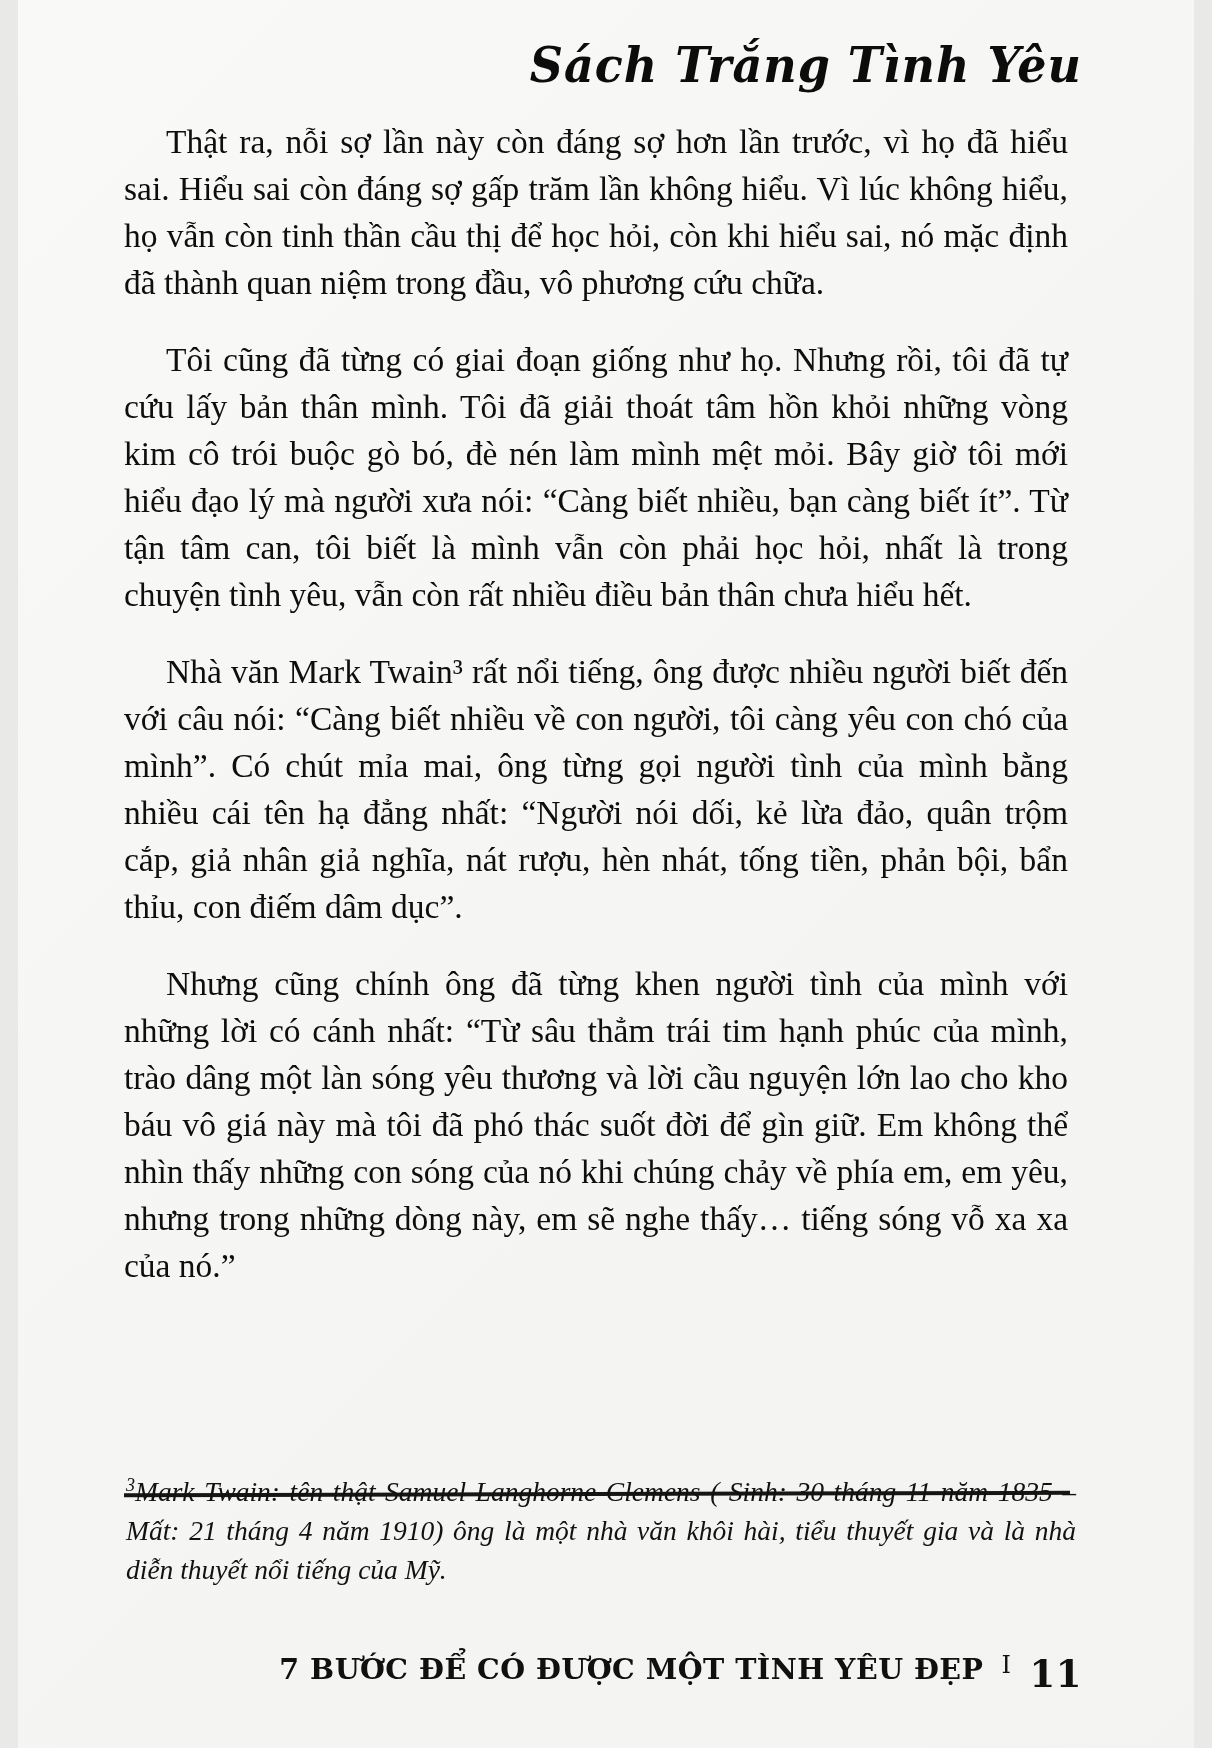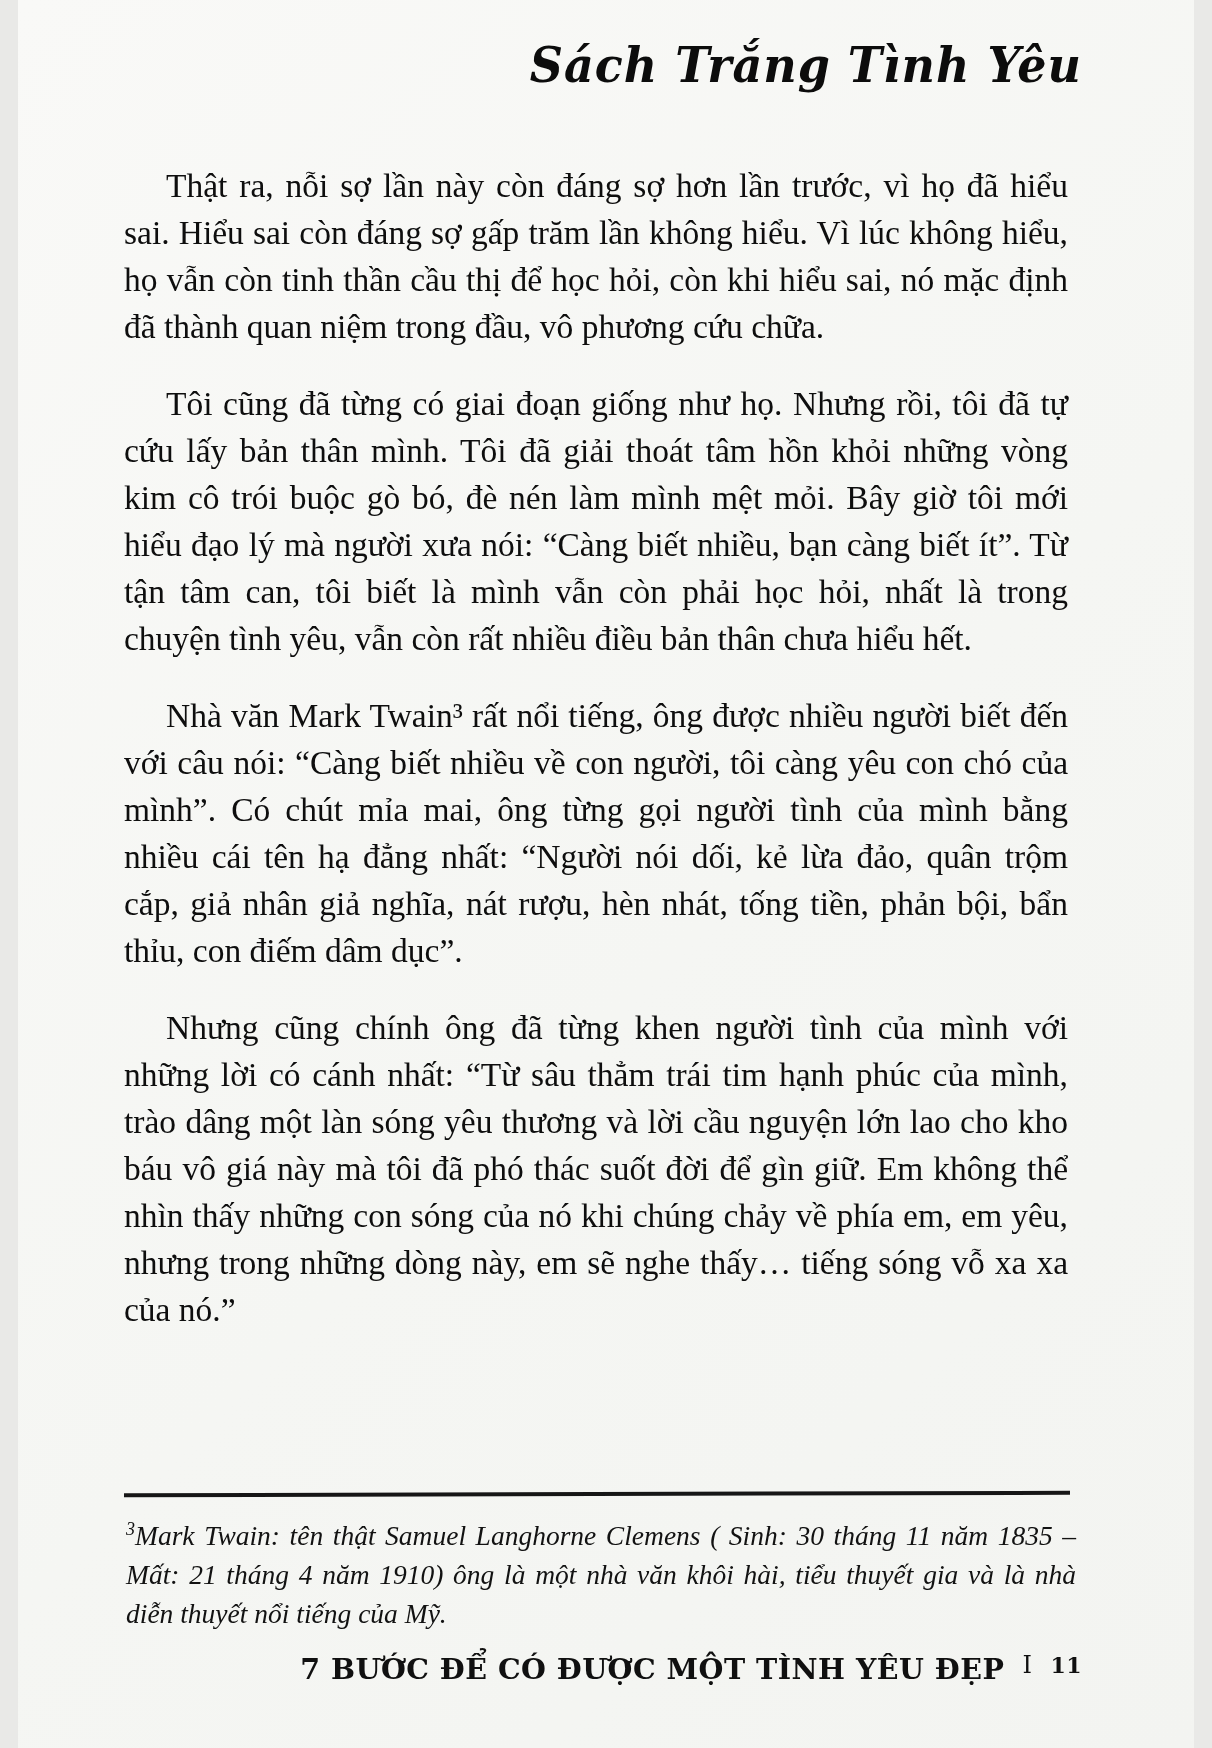--- a/index.html
+++ b/index.html
@@ -28,21 +28,20 @@
     letter-spacing: 1px;
     color: #0c0c0c;
     transform: scaleY(1.05);
     white-space: nowrap;
   }
   .body-text {
     position: absolute;
     left: 106px;
     top: 118px;
     width: 944px;
-    margin-top: 44px;
   }
   .body-text p {
     margin: 0 0 30px 0;
     font-size: 33.5px;
     line-height: 47px;
     text-align: justify;
     text-indent: 42px;
     color: #0e0e0e;
   }
   .footnote-rule {
@@ -50,21 +49,21 @@
     left: 106px;
     top: 1492px;
     width: 946px;
     height: 4px;
     background: #161616;
     transform: rotate(-0.15deg);
   }
   .footnote {
     position: absolute;
     left: 108px;
-    top: 1516px;
+    top: 1472px;
     width: 950px;
     font-style: italic;
     font-size: 27.5px;
     line-height: 39px;
     text-align: justify;
     color: #121212;
   }
   .footnote sup {
     font-size: 18px;
     line-height: 0;
@@ -82,21 +81,21 @@
     letter-spacing: 0.5px;
     color: #101010;
     white-space: nowrap;
   }
   .page-footer .divider {
     font-weight: 400;
     font-size: 24px;
     transform: translateY(-1px);
   }
   .page-footer .page-num {
-    font-size: 22px;
+    font-size: 37px;
   }
 </style>
 </head>
 <body>
 
 <div class="page">
 
   <div class="running-head">Sách Trắng Tình Yêu</div>
 
   <div class="body-text">

